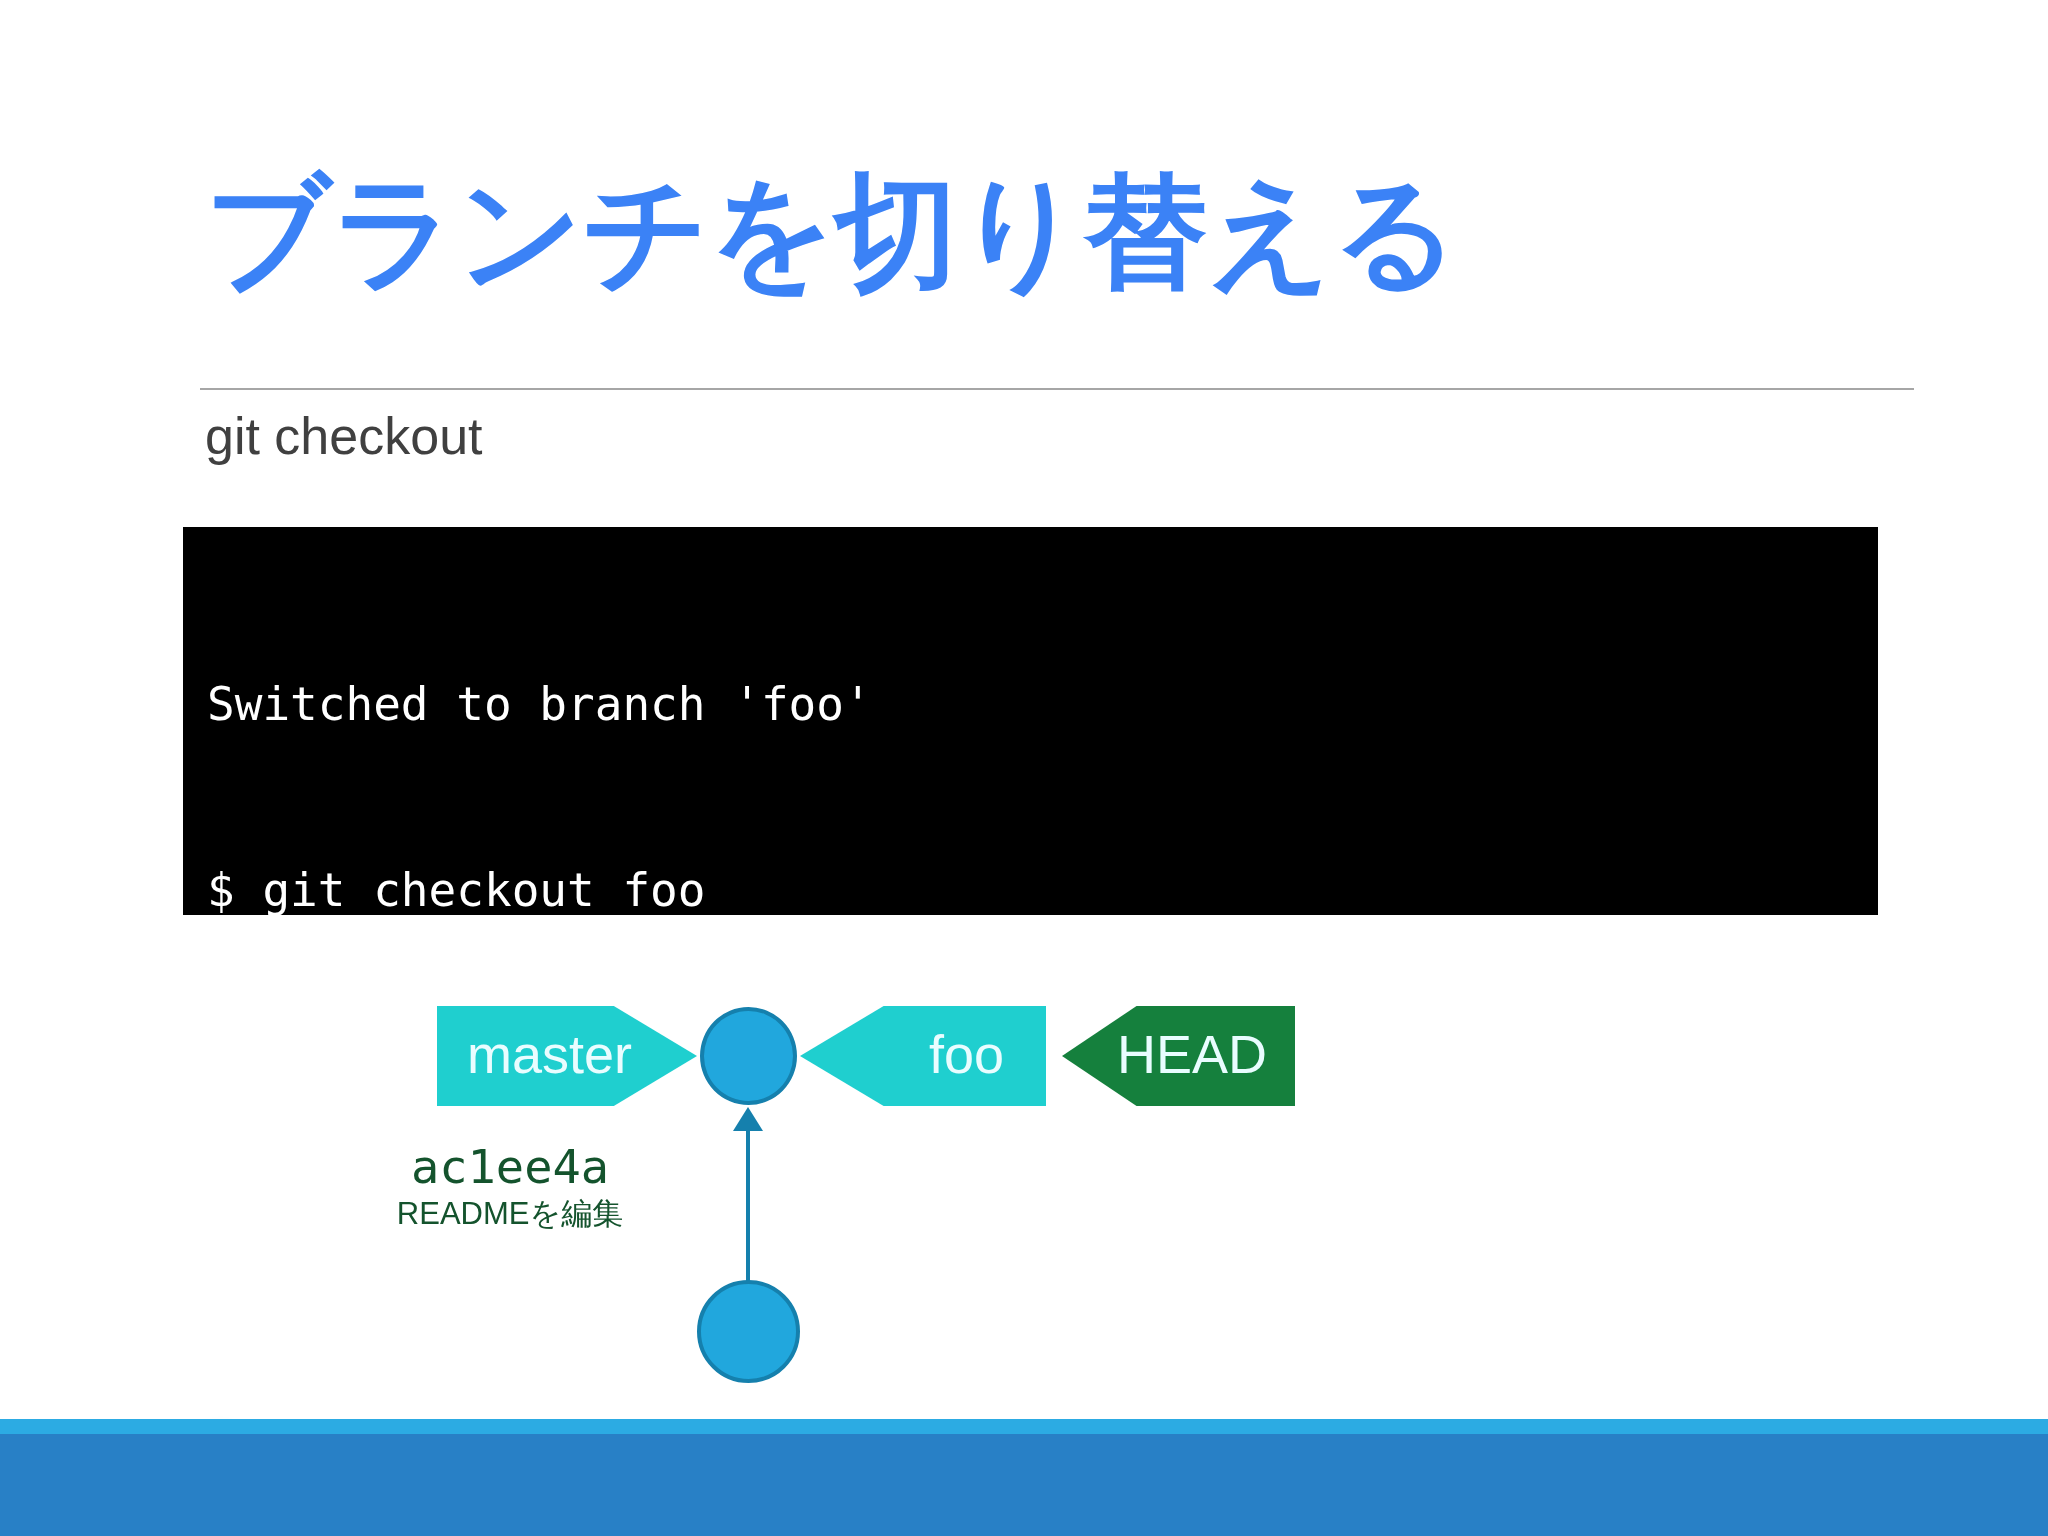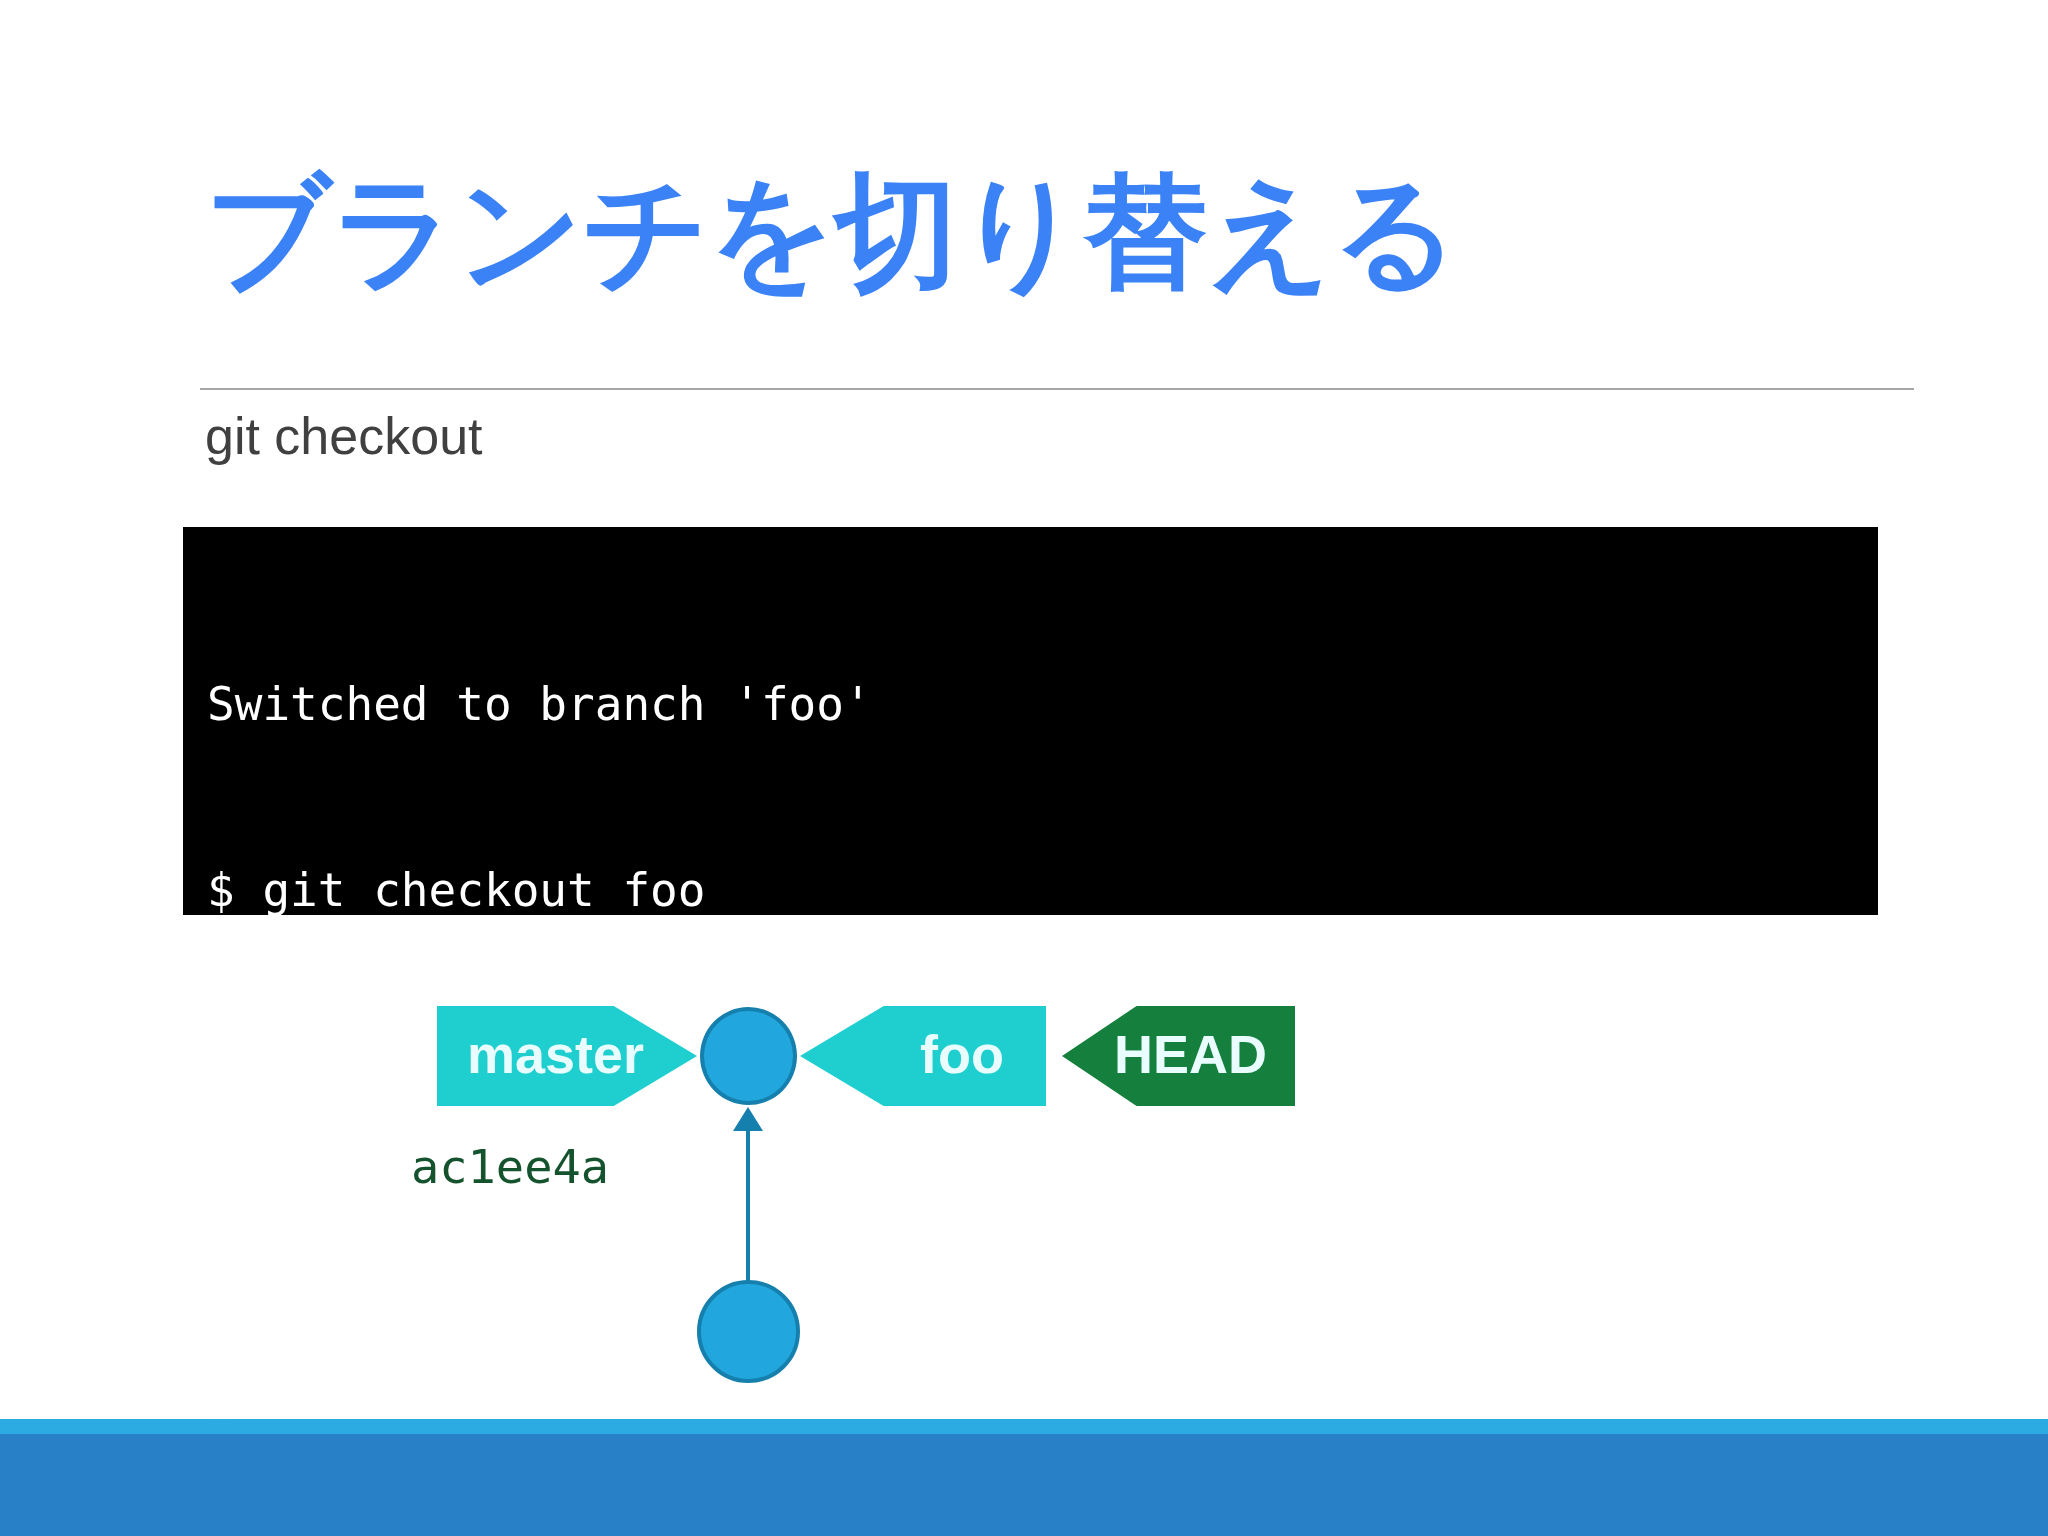--- a/index.html
+++ b/index.html
@@ -77,21 +77,21 @@
     position: absolute;
     display: flex;
     align-items: center;
     justify-content: center;
     color: #e9fdff;
     font-size: 54px;
     line-height: 1;
     font-weight: 400;
     filter: drop-shadow(7px 8px 5px rgba(0,0,0,0.42));
   }
-  .tagshape > span { position: relative; top: -2px; font-weight: bold; }
+  .tagshape > span { position: relative; top: -2px; }
 
   
   #tag-master {
     left: 437px;
     top: 1006px;
     width: 260px;
     height: 100px;
     background: #1fcfcf;
     clip-path: polygon(0 0, 68% 0, 100% 50%, 68% 100%, 0 100%);
     justify-content: flex-start;
@@ -233,20 +233,21 @@
   </div>
 
   <div class="commit-node" id="node-top"></div>
   <div class="commit-node" id="node-bottom"></div>
 
   <div id="edge-line"></div>
   <div id="edge-arrowhead"></div>
 
   <div class="commit-label" id="label-top">
     <div class="commit-hash">ac1ee4a</div>
+    <div class="commit-msg">READMEを編集</div>
   </div>
 
   <div class="commit-label" id="label-bot">
   </div>
 
 </div>
 
 <div id="footer-accent"></div>
 <div id="footer-bar">
   

